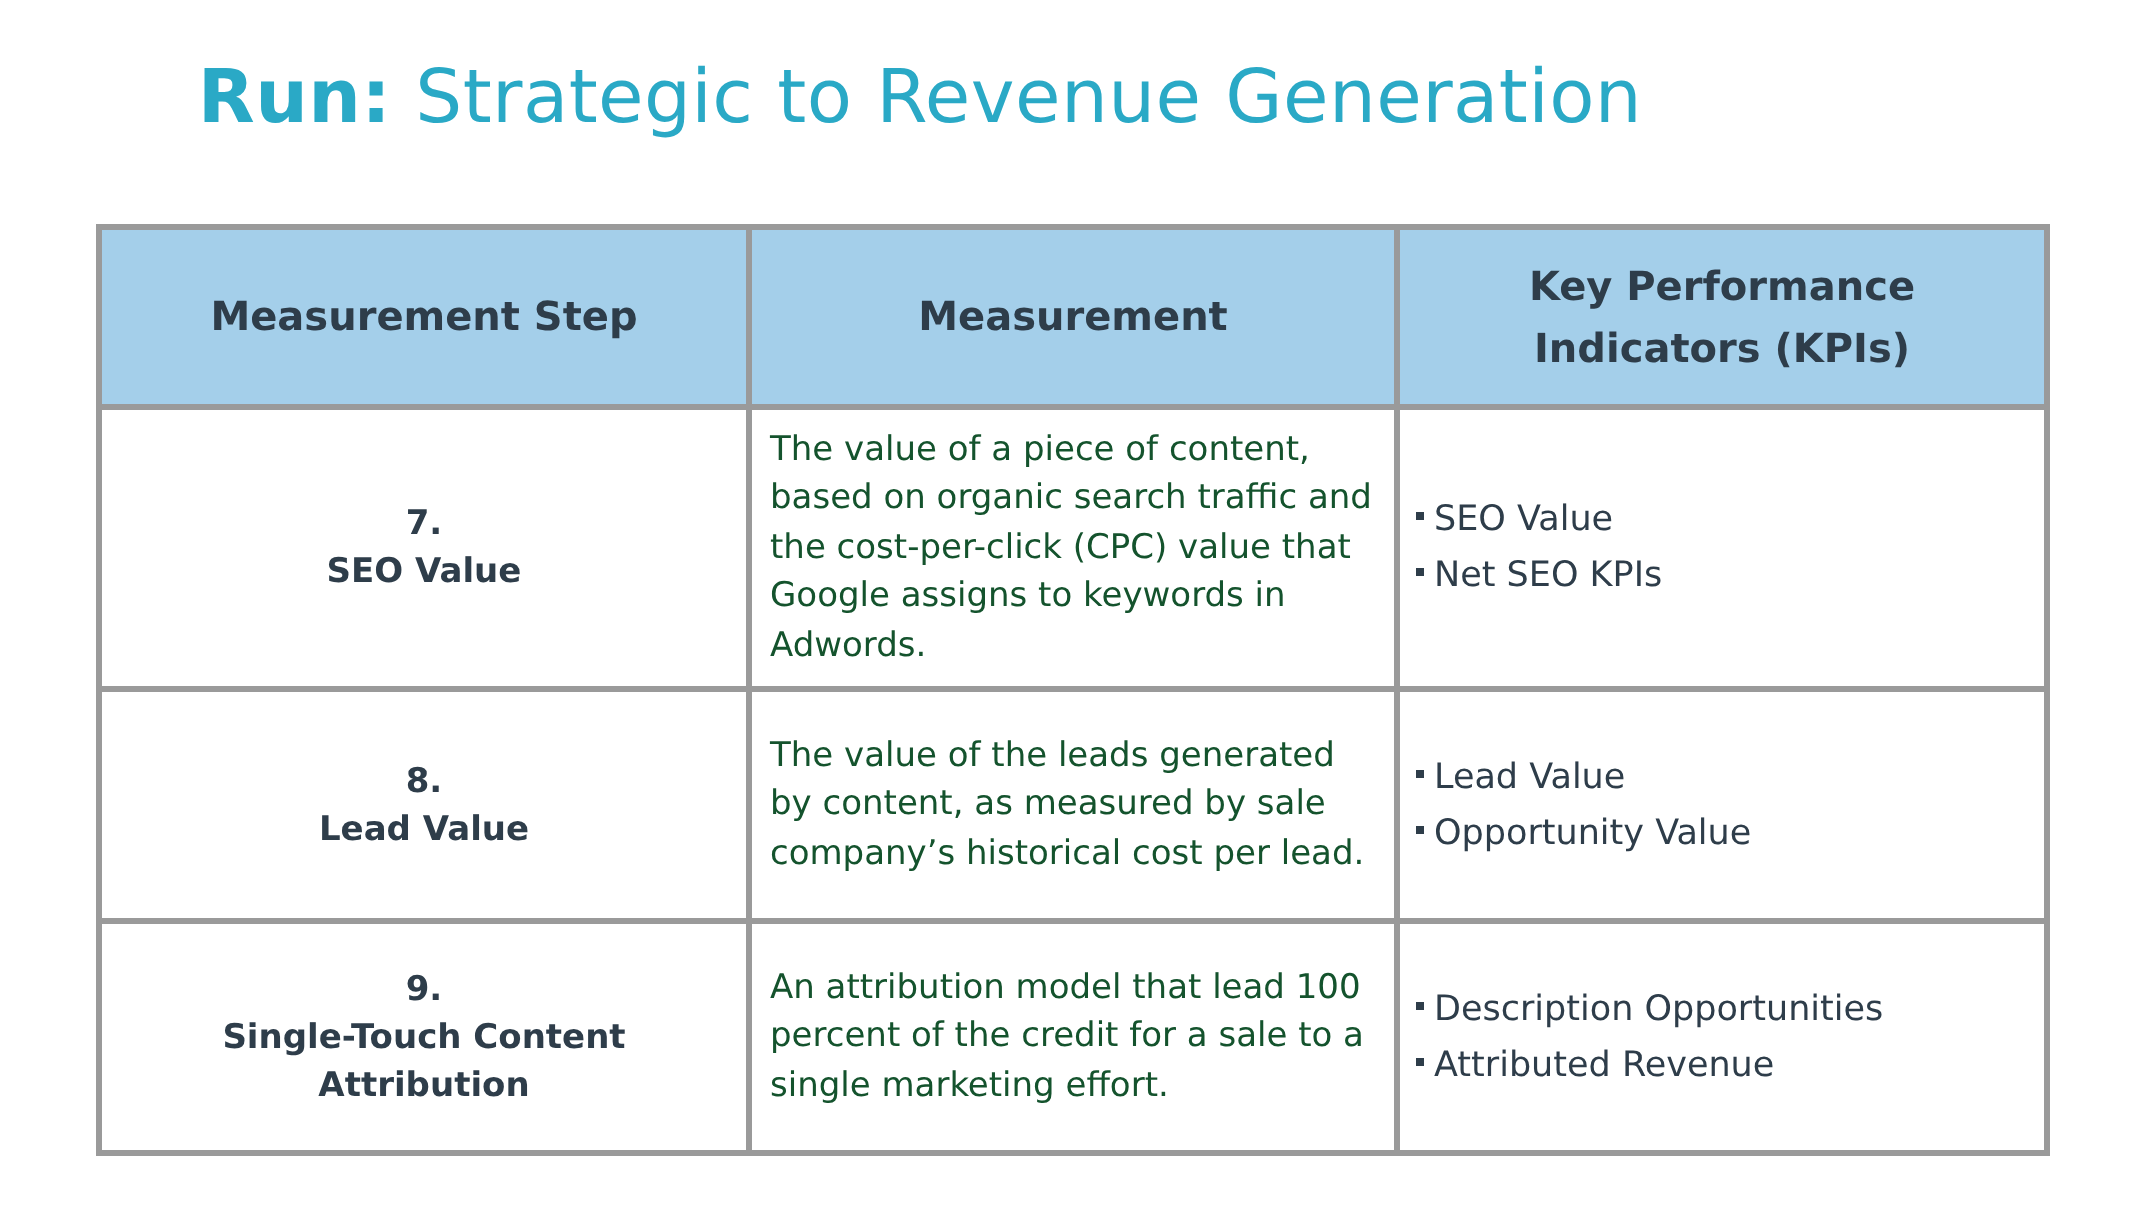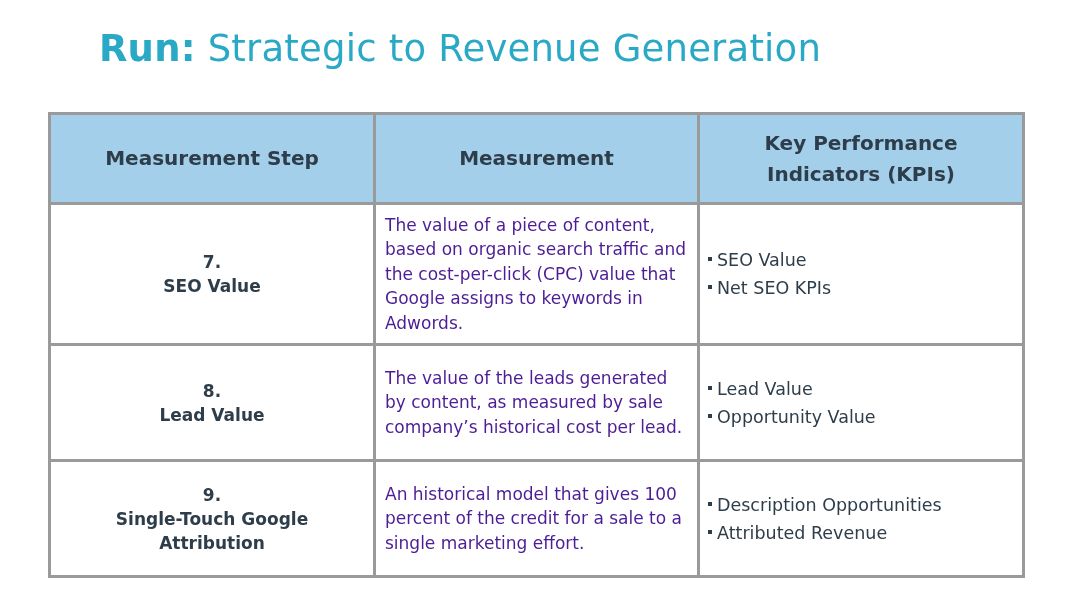--- a/index.html
+++ b/index.html
@@ -61,21 +61,21 @@
       text-align: center;
       font-weight: bold;
       font-size: 17px;
       line-height: 24px;
       color: #2e3d4a;
     }
     .desc {
       font-size: 17px;
       line-height: 24.5px;
       padding: 4px 6px 4px 9px !important;
-      color: #4c1d95;
+      color: #14532d;
     }
     .kpis {
       padding-left: 8px !important;
       font-size: 17.5px;
       line-height: 28px;
       color: #2e3d4a;
     }
     .kpis ul { list-style: none; margin: 0; padding: 0; }
     .kpis li { white-space: nowrap; }
     .bullet {
@@ -134,23 +134,23 @@
       <td class="kpis">
         <ul>
           <li><span class="bullet"></span><span>Lead Value</span></li>
           <li><span class="bullet"></span><span>Opportunity Value</span></li>
         </ul>
       </td>
     </tr>
     <tr class="r3">
       <td class="step" style="padding:0 60px;">
         <div>9.</div>
-        <div>Single-Touch Google Attribution</div>
+        <div>Single-Touch Content Attribution</div>
       </td>
-      <td class="desc">An historical model that gives 100 percent of the credit for a sale to a single marketing effort.</td>
+      <td class="desc">An attribution model that lead 100 percent of the credit for a sale to a single marketing effort.</td>
       <td class="kpis">
         <ul>
           <li><span class="bullet"></span><span>Description Opportunities</span></li>
           <li><span class="bullet"></span><span>Attributed Revenue</span></li>
         </ul>
       </td>
     </tr>
   </tbody>
 </table>
 

